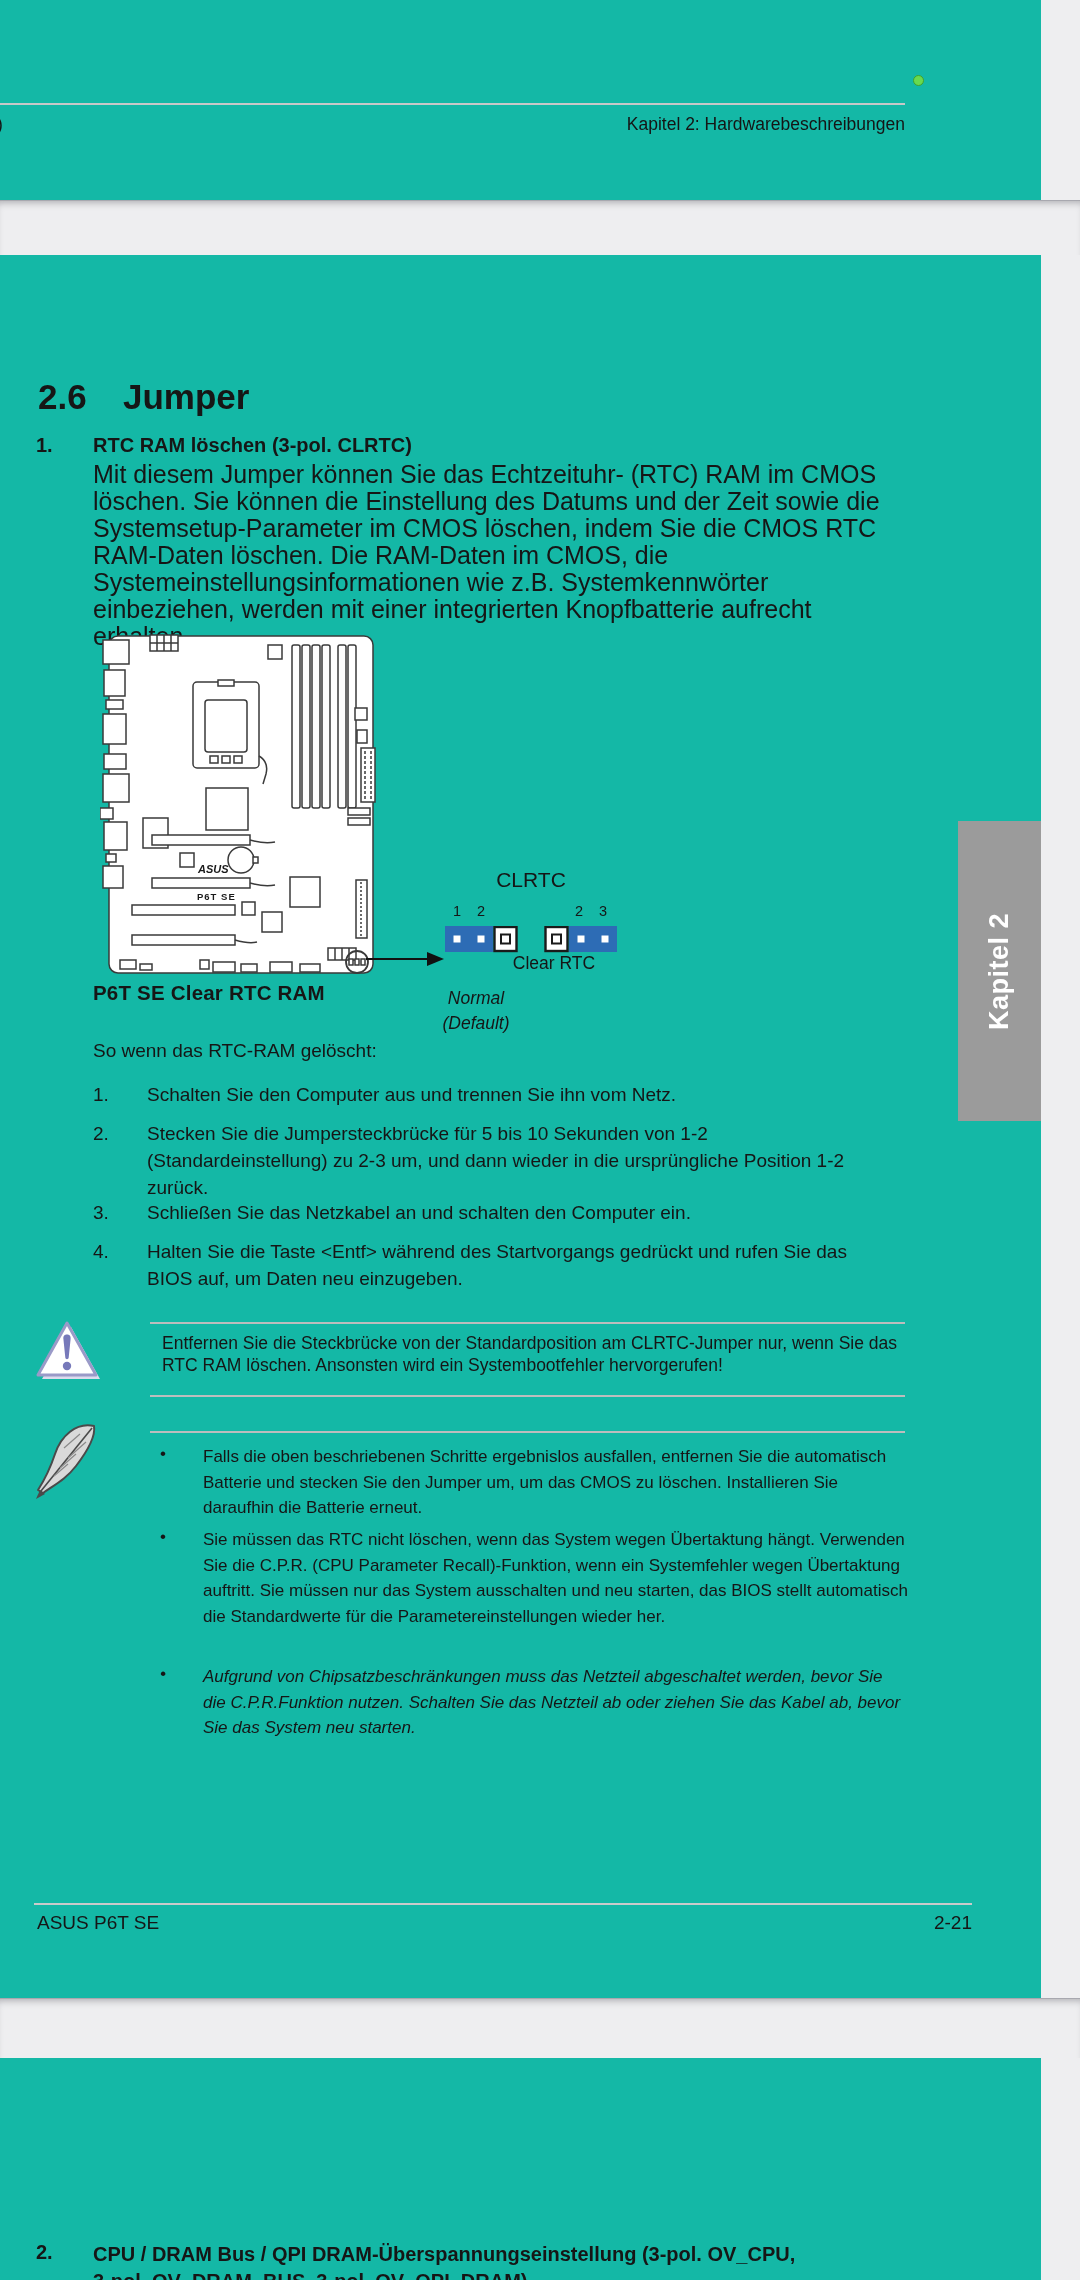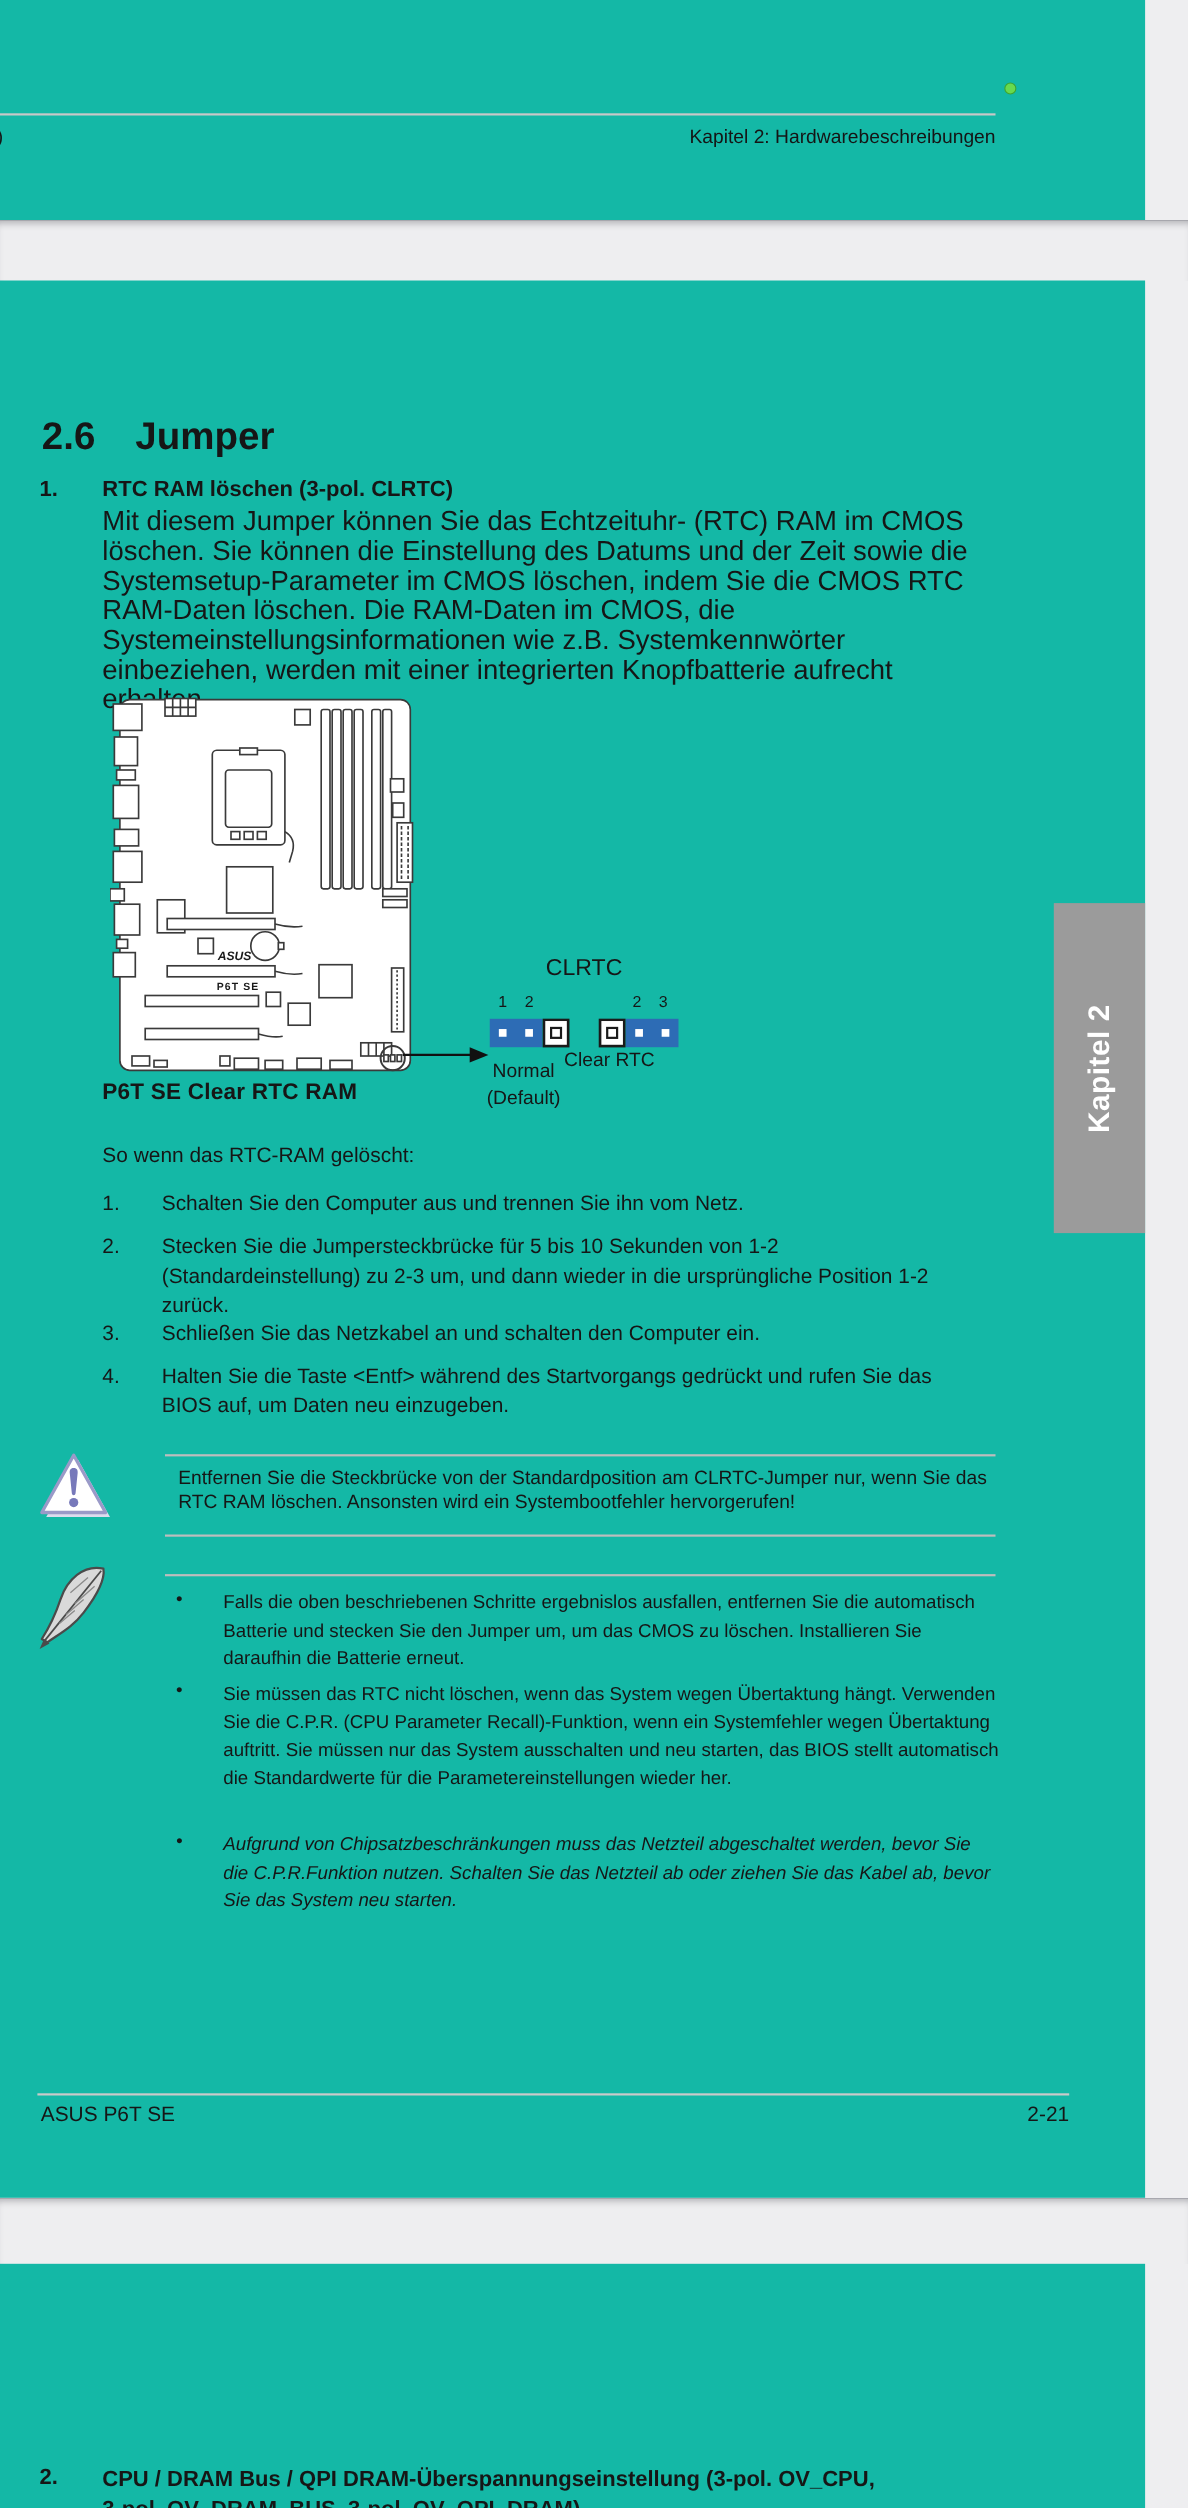--- a/index.html
+++ b/index.html
@@ -26,21 +26,21 @@
   .item-title{left:93px;top:434px;font-size:20px;font-weight:bold;}
   .para{left:93px;top:461px;width:800px;font-size:25px;line-height:27px;}
   
   .board-svg{left:100px;top:630px;}
   .board-caption{left:93px;top:981px;font-size:20.5px;font-weight:bold;letter-spacing:.2px;}
   .clrtc-title{left:431px;top:868px;width:200px;text-align:center;font-size:21px;}
   .pin{top:903px;width:16px;text-align:center;font-size:14.5px;}
   .pin-n1{left:449px;} .pin-n2{left:473px;} .pin-c2{left:571px;} .pin-c3{left:595px;}
   .jumper-svg{top:926px;} .jumper-normal{left:445px;} .jumper-clear{left:543px;}
   .jlabel{font-size:17.5px;line-height:25px;text-align:center;}
-  .jlabel-normal{left:416px;top:961px;width:120px;}
+  .jlabel-normal{left:416px;top:986px;width:120px;font-style:italic;}
   .jlabel-clear{left:494px;top:951px;width:120px;}
   .arrow-svg{left:364px;top:948px;}
   
   .steps-intro{left:93px;top:1040px;font-size:19px;}
   .step-num{left:93px;font-size:19px;line-height:27px;}
   .step-text{left:147px;width:730px;font-size:19px;line-height:27px;}
   .s1{top:1081px;} .s2{top:1120px;} .s3{top:1199px;} .s4{top:1238px;}
   
   .rule{height:2px;background:#bdbdbd;}
   .warn-rule-top{left:150px;top:1322px;width:755px;}

